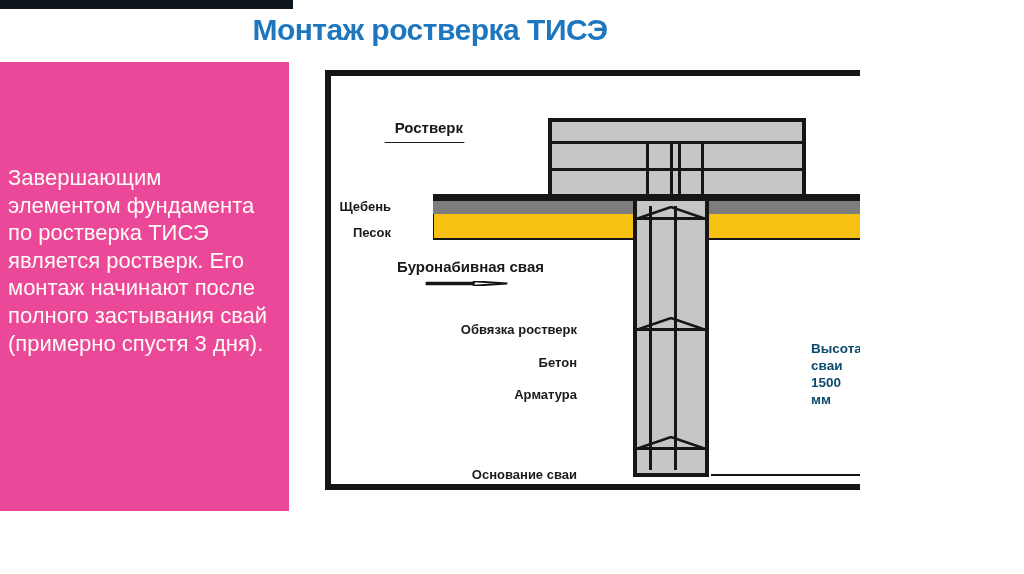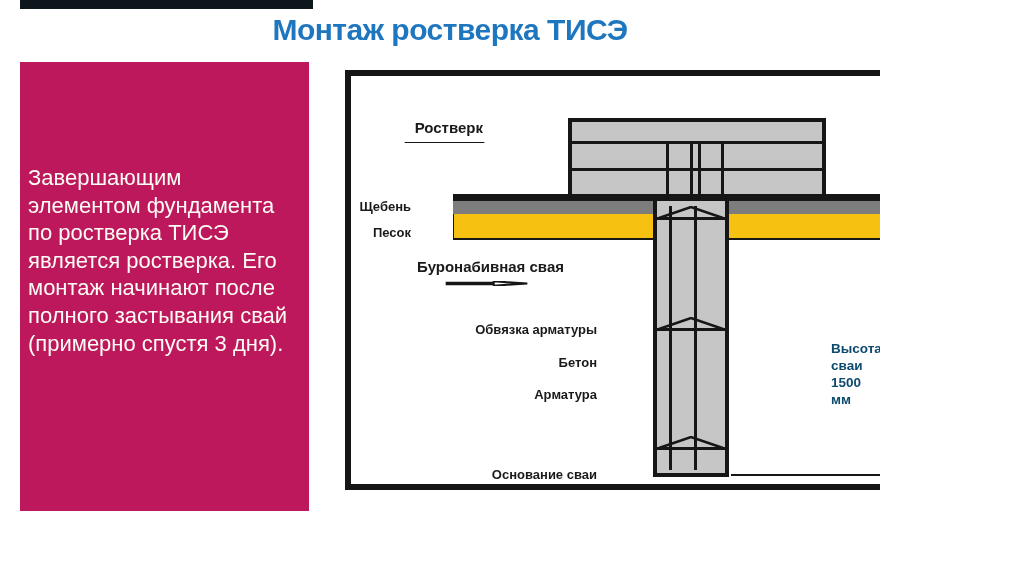--- a/index.html
+++ b/index.html
@@ -1,30 +1,30 @@
 <!DOCTYPE html>
 <html><head>
 <meta charset="utf-8">
 <style>
   * { margin:0; padding:0; box-sizing:border-box; }
   html,body { background:#fff; }
   .page { position:relative; width:860px; height:574px; background:#ffffff; overflow:hidden;
-          font-family:"Liberation Sans", sans-serif;margin-left:20px; }
+          font-family:"Liberation Sans", sans-serif; }
   .abs { position:absolute; }
 
   
   .topbar-left  { left:0;   top:0; width:293px; height:9px; background:#0d161b; }
   .topbar-right { left:931px;top:0; width:93px;  height:9px; background:#0d161b; }
 
   
   .slide-title { left:0; right:0; top:13px; text-align:center;
                  font-size:30px; font-weight:bold; letter-spacing:-0.5px; color:#1e76bf; }
 
   
-  .sidebar { left:0; top:62px; width:289px; height:449px; background:#be185d;
+  .sidebar { left:0; top:62px; width:289px; height:449px; background:#ec4899;
              padding:102px 6px 0 8px; }
   .sidebar-line { font-size:22px; line-height:27.6px; color:#fcfcf4; white-space:nowrap; }
 
   
   .right-strip { left:993px; top:57px; width:23px; height:506px; background:#ebebeb; }
 
   
   .frame { left:325px; top:70px; width:616px; height:420px; border:6px solid #161616; background:#fff; }
 
   
@@ -58,21 +58,21 @@
 
   <div class="abs topbar-left"></div>
   <div class="abs topbar-right"></div>
 
   <div class="abs slide-title">Монтаж ростверка ТИСЭ</div>
 
   <div class="abs sidebar">
     <div class="sidebar-line">Завершающим</div>
     <div class="sidebar-line">элементом фундамента</div>
     <div class="sidebar-line">по ростверка ТИСЭ</div>
-    <div class="sidebar-line">является ростверка. Его</div>
+    <div class="sidebar-line">является ростверк. Его</div>
     <div class="sidebar-line">монтаж начинают после</div>
     <div class="sidebar-line">полного застывания свай</div>
     <div class="sidebar-line">(примерно спустя 3 дня).</div>
   </div>
 
   <div class="abs right-strip"></div>
 
   <div class="abs frame"></div>
 
   <div class="abs gravel"></div>
@@ -127,21 +127,21 @@
   </div>
 
   <div class="abs lblrow" style="left:390px; top:258px; height:28px;">
     <span class="lbl f15" style="width:154px;">Буронабивная свая</span>
     <svg width="84" height="26" viewBox="0 0 100 30" preserveAspectRatio="none">
       <polygon points="2,11 58,11 58,2 98,15 58,28 58,19 2,19" fill="#fff" stroke="#161616" stroke-width="2" vector-effect="non-scaling-stroke"></polygon>
     </svg>
   </div>
 
   <div class="abs lblrow" style="left:449px; top:322px; height:14px;">
-    <span class="lbl f13" style="width:128px;">Обвязка арматуры</span>
+    <span class="lbl f13" style="width:128px;">Обвязка ростверк</span>
     <svg width="62" height="13" viewBox="0 0 120 20" preserveAspectRatio="none">
       <polygon points="2,8 72,8 72,3 117,10 72,17 72,12 2,12" fill="#fff" stroke="#161616" stroke-width="1.4" vector-effect="non-scaling-stroke"></polygon>
     </svg>
   </div>
 
   <div class="abs lblrow" style="left:449px; top:355px; height:14px;">
     <span class="lbl f13" style="width:128px;">Бетон</span>
     <svg width="72" height="13" viewBox="0 0 120 20" preserveAspectRatio="none">
       <polygon points="2,8 72,8 72,3 117,10 72,17 72,12 2,12" fill="#fff" stroke="#161616" stroke-width="1.4" vector-effect="non-scaling-stroke"></polygon>
     </svg>

